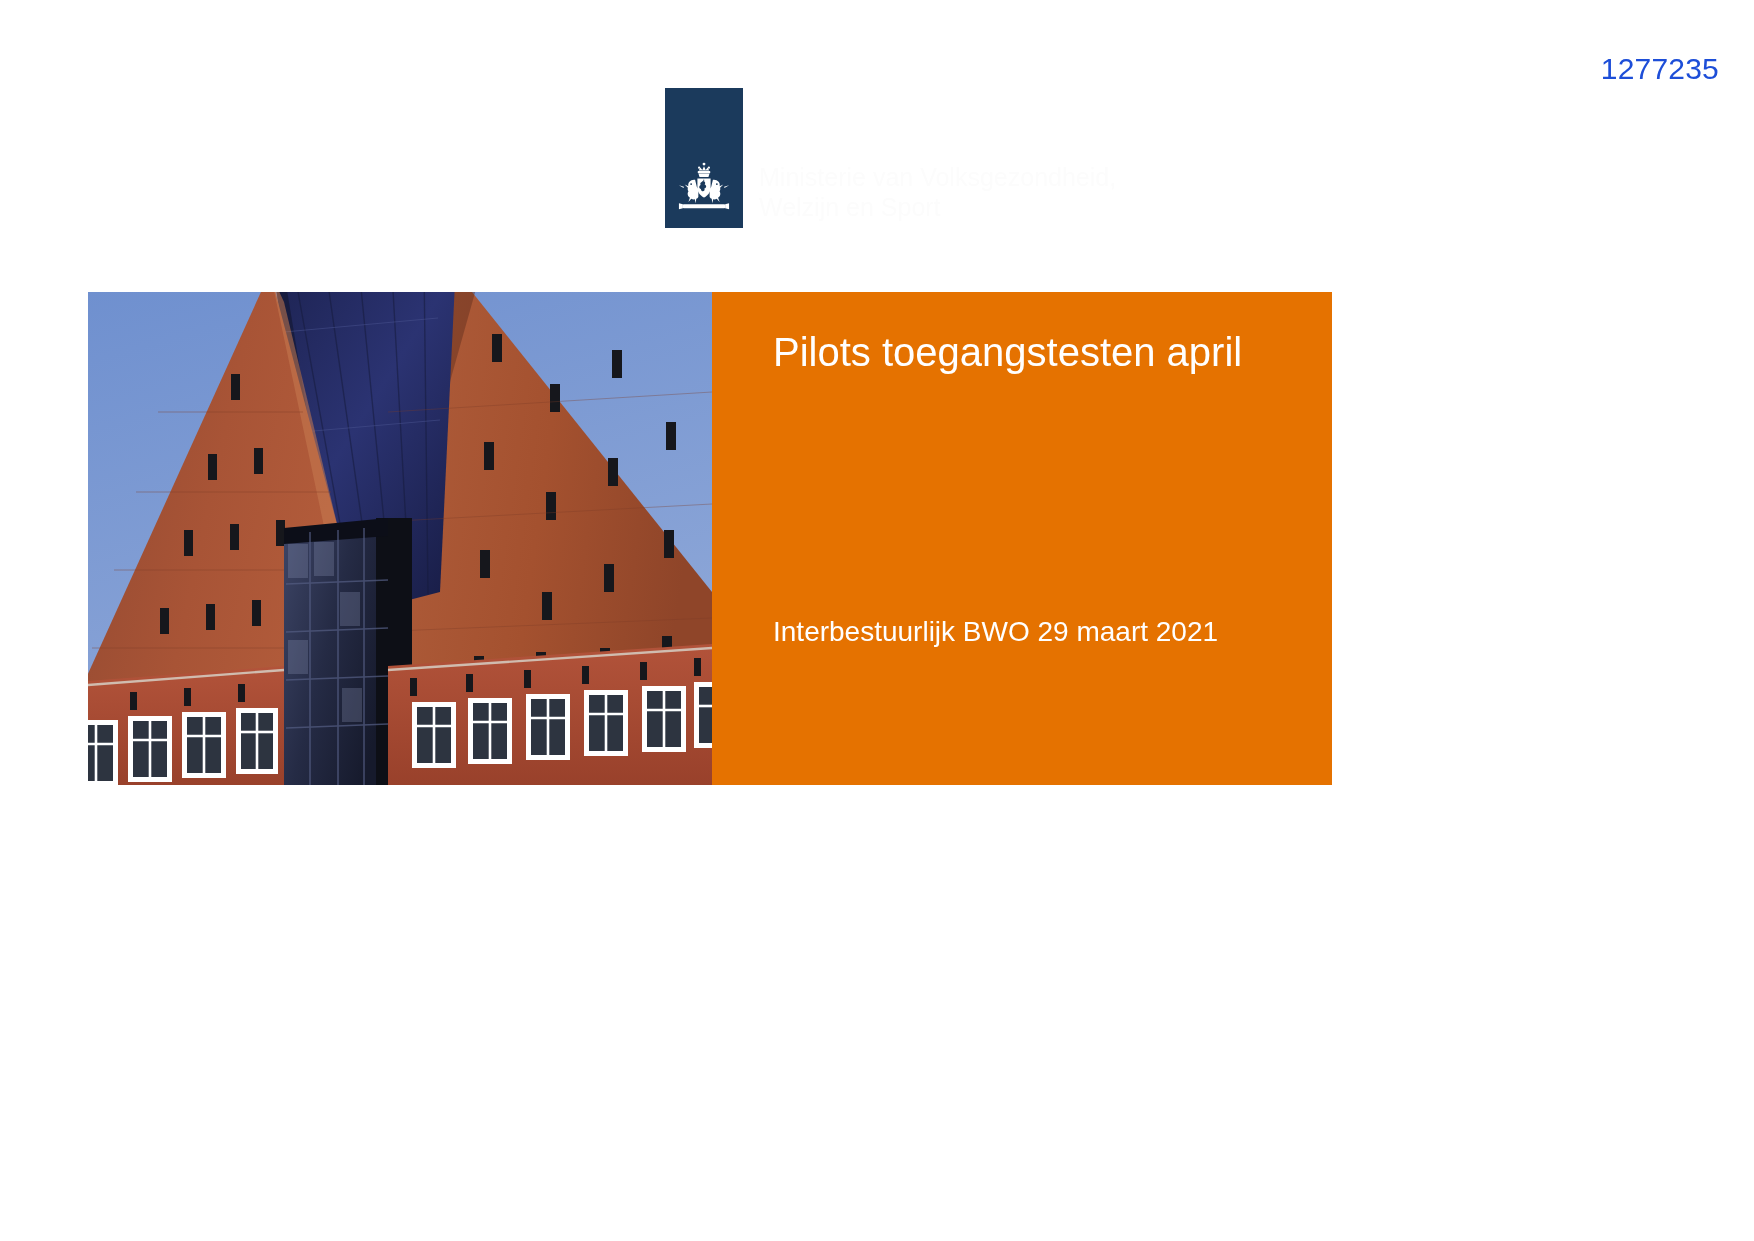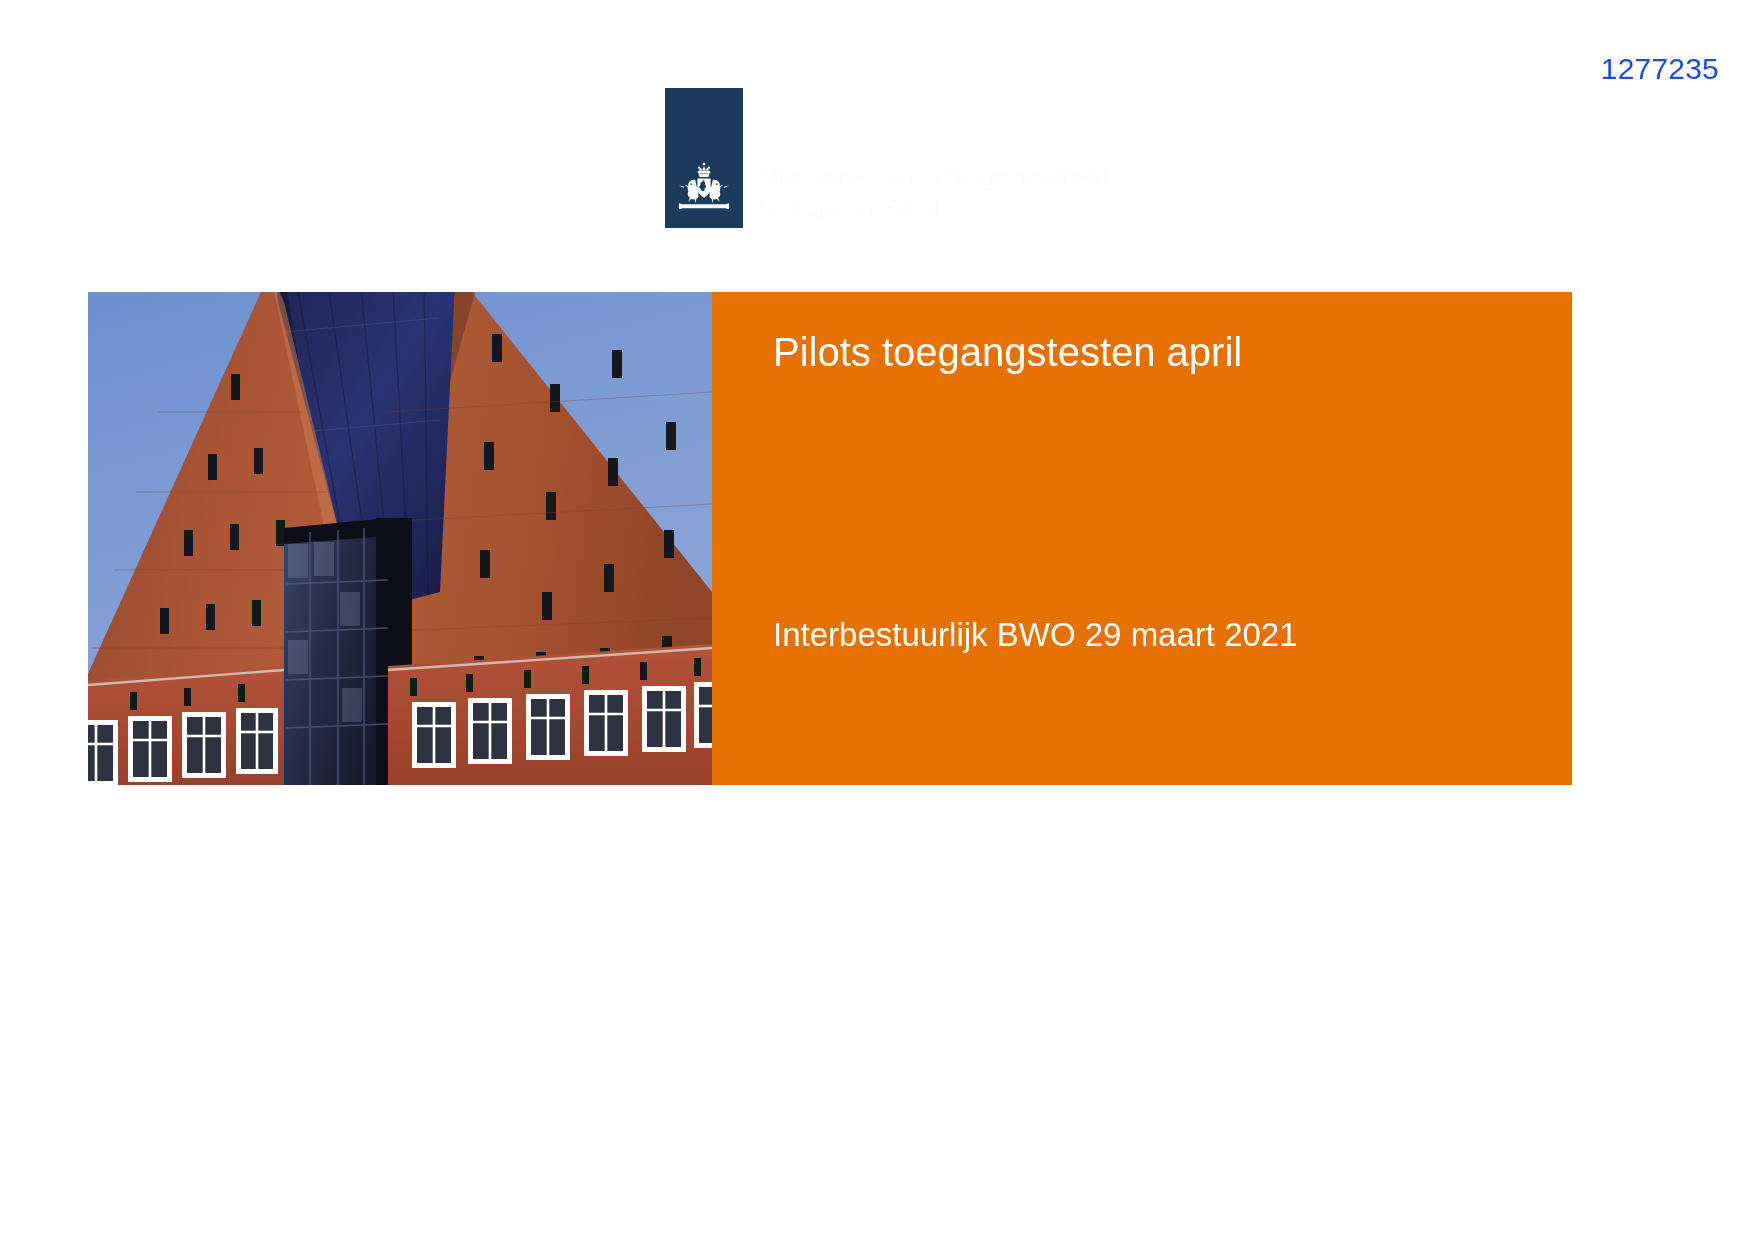--- a/index.html
+++ b/index.html
@@ -68,21 +68,21 @@
     color: #fcfcfc;
     white-space: nowrap;
   }
   .logo-wordmark .wm-line { display: block; }
 
   
   .band {
     position: absolute;
     left: 88px;
     top: 292px;
-    width: 1484px;
+    width: 1244px;
     height: 493px;
     display: flex;
   }
 
   .photo {
     position: relative;
     width: 624px;
     height: 493px;
     flex: none;
     overflow: hidden;
@@ -107,21 +107,21 @@
     line-height: 1.25;
     color: #ffffff;
     font-weight: normal;
   }
 
   .slide-subtitle {
     position: absolute;
     left: 61px;
     top: 322px;
     right: 30px;
-    font-size: 33px;
+    font-size: 28px;
     line-height: 1.3;
     color: #ffffff;
     font-weight: normal;
   }
 </style>
 </head>
 <body>
 
 <div class="slide">
 

